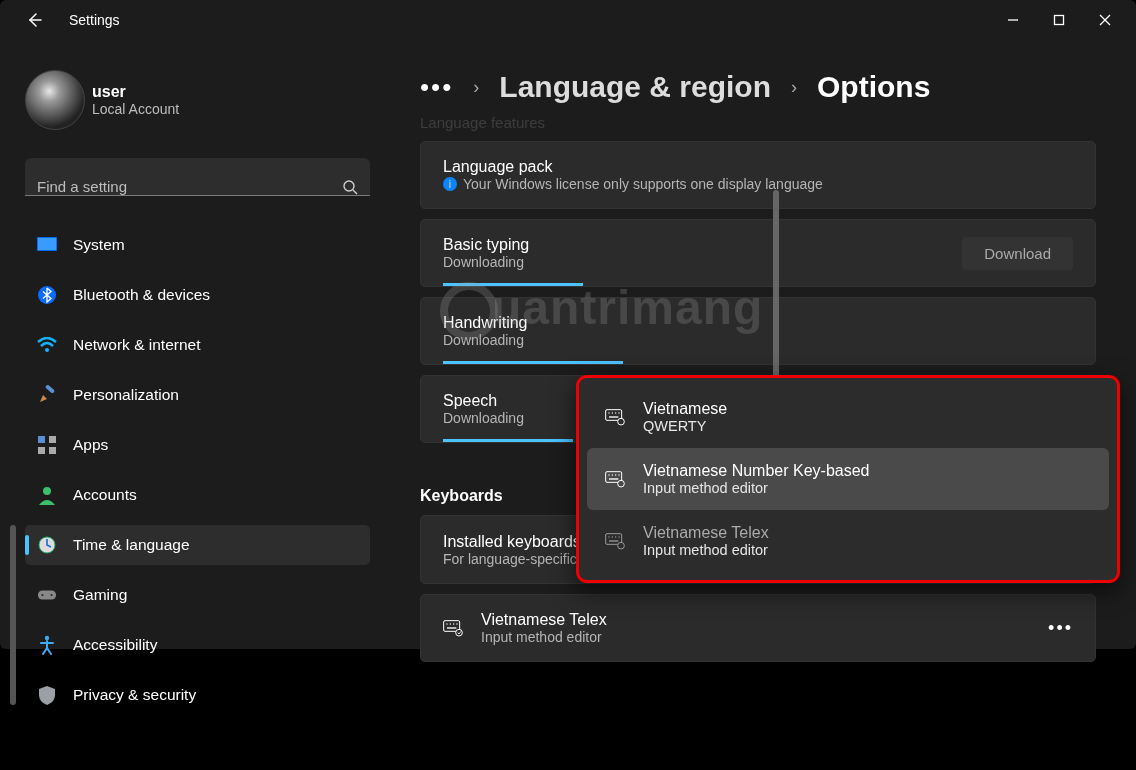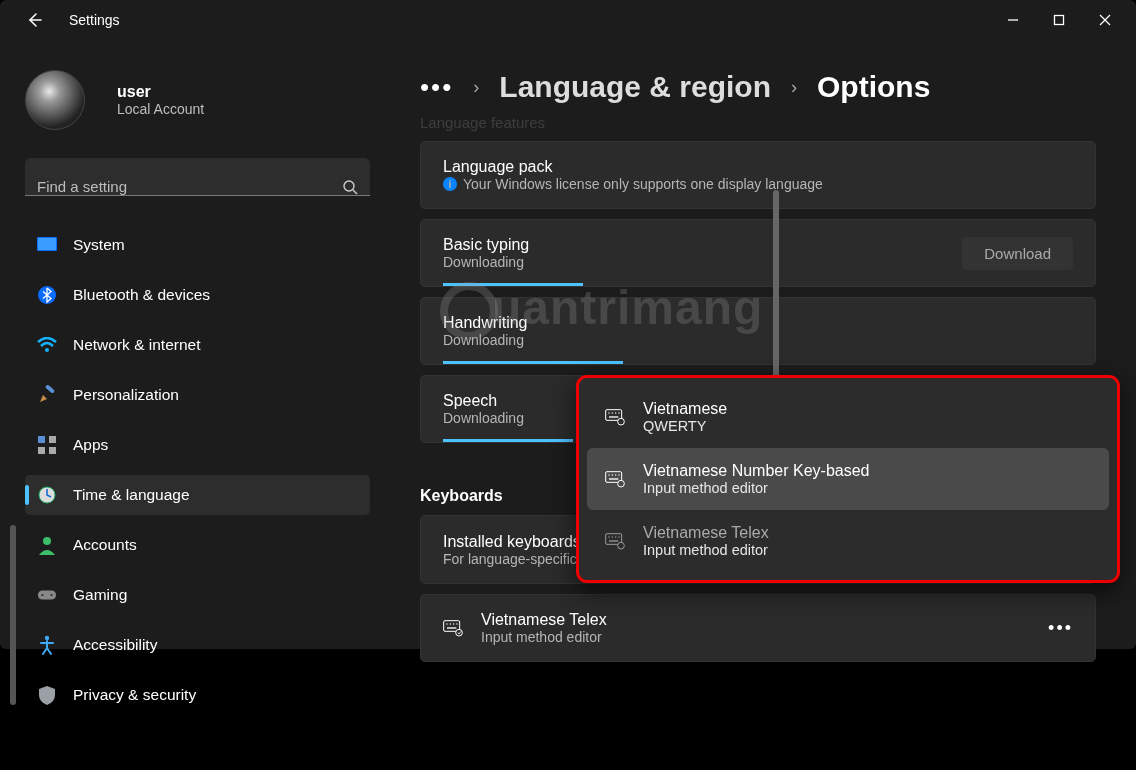--- a/index.html
+++ b/index.html
@@ -24,21 +24,21 @@
 .window-controls { display: flex; gap: 0; }
 .window-ctrl { width: 46px; height: 32px; display: flex; align-items: center; justify-content: center; cursor: pointer; }
 .window-ctrl svg { stroke: #fff; }
 
 .body { display: flex; height: 730px; }
 
 .sidebar {
   width: 390px; padding: 30px 20px 0 25px; flex-shrink: 0;
   display: flex; flex-direction: column;
 }
-.user-block { display: flex; align-items: center; gap: 32px; margin-bottom: 28px; }
+.user-block { display: flex; align-items: center; gap: 7px; margin-bottom: 28px; }
 .avatar { width: 60px; height: 60px; border-radius: 50%; background: radial-gradient(circle at 40% 35%, #e8e8e8 0%, #999 20%, #222 70%); border:1px solid #444; }
 .user-name { font-size: 16px; font-weight: 600; }
 .user-type { font-size: 14px; color: #bdbdbd; }
 
 .search-box {
   display: flex; align-items: flex-end; background: #2d2d2d;
   border-bottom: 1px solid #7a7a7a; border-radius: 6px 6px 0 0;
   height: 38px; padding: 0 12px; margin-bottom: 24px;
 }
 .search-box input {
@@ -240,38 +240,38 @@
           <span class="nav-icon">
               <svg width="20" height="20" viewBox="0 0 20 20">
                 <rect x="1" y="1" width="7" height="7" fill="#5a8fd6"></rect>
                 <rect x="12" y="1" width="7" height="7" fill="#aaa"></rect>
                 <rect x="1" y="12" width="7" height="7" fill="#aaa"></rect>
                 <rect x="12" y="12" width="7" height="7" fill="#aaa"></rect>
               </svg>
             </span>
           <span>Apps</span>
         </div>
+        <div class="nav-item">
+          <span class="nav-icon">
+              <svg width="20" height="20" viewBox="0 0 20 20">
+                <circle cx="10" cy="6" r="4" fill="#3bbf6b"></circle>
+                <path d="M2 20 Q10 10 18 20 Z" fill="#3bbf6b"></path>
+              </svg>
+            </span>
+          <span>Accounts</span>
+        </div>
         <div class="nav-item selected">
           <span class="nav-icon">
               <svg width="20" height="20" viewBox="0 0 20 20">
                 <circle cx="10" cy="10" r="8" fill="#ddd"></circle>
                 <circle cx="10" cy="10" r="8" fill="none" stroke="#2a6" stroke-width="1"></circle>
                 <path d="M10 4 V10 L14 12" stroke="#1a6bd6" stroke-width="1.6" fill="none"></path>
               </svg>
             </span>
           <span>Time &amp; language</span>
-        </div>
-        <div class="nav-item">
-          <span class="nav-icon">
-              <svg width="20" height="20" viewBox="0 0 20 20">
-                <circle cx="10" cy="6" r="4" fill="#3bbf6b"></circle>
-                <path d="M2 20 Q10 10 18 20 Z" fill="#3bbf6b"></path>
-              </svg>
-            </span>
-          <span>Accounts</span>
         </div>
         <div class="nav-item">
           <span class="nav-icon">
               <svg width="22" height="16" viewBox="0 0 22 16">
                 <rect x="1" y="3" width="20" height="10" rx="5" fill="#888"></rect>
                 <circle cx="6" cy="8" r="1.2" fill="#2c2c2c"></circle>
                 <circle cx="16" cy="8" r="1.2" fill="#2c2c2c"></circle>
               </svg>
             </span>
           <span>Gaming</span>

